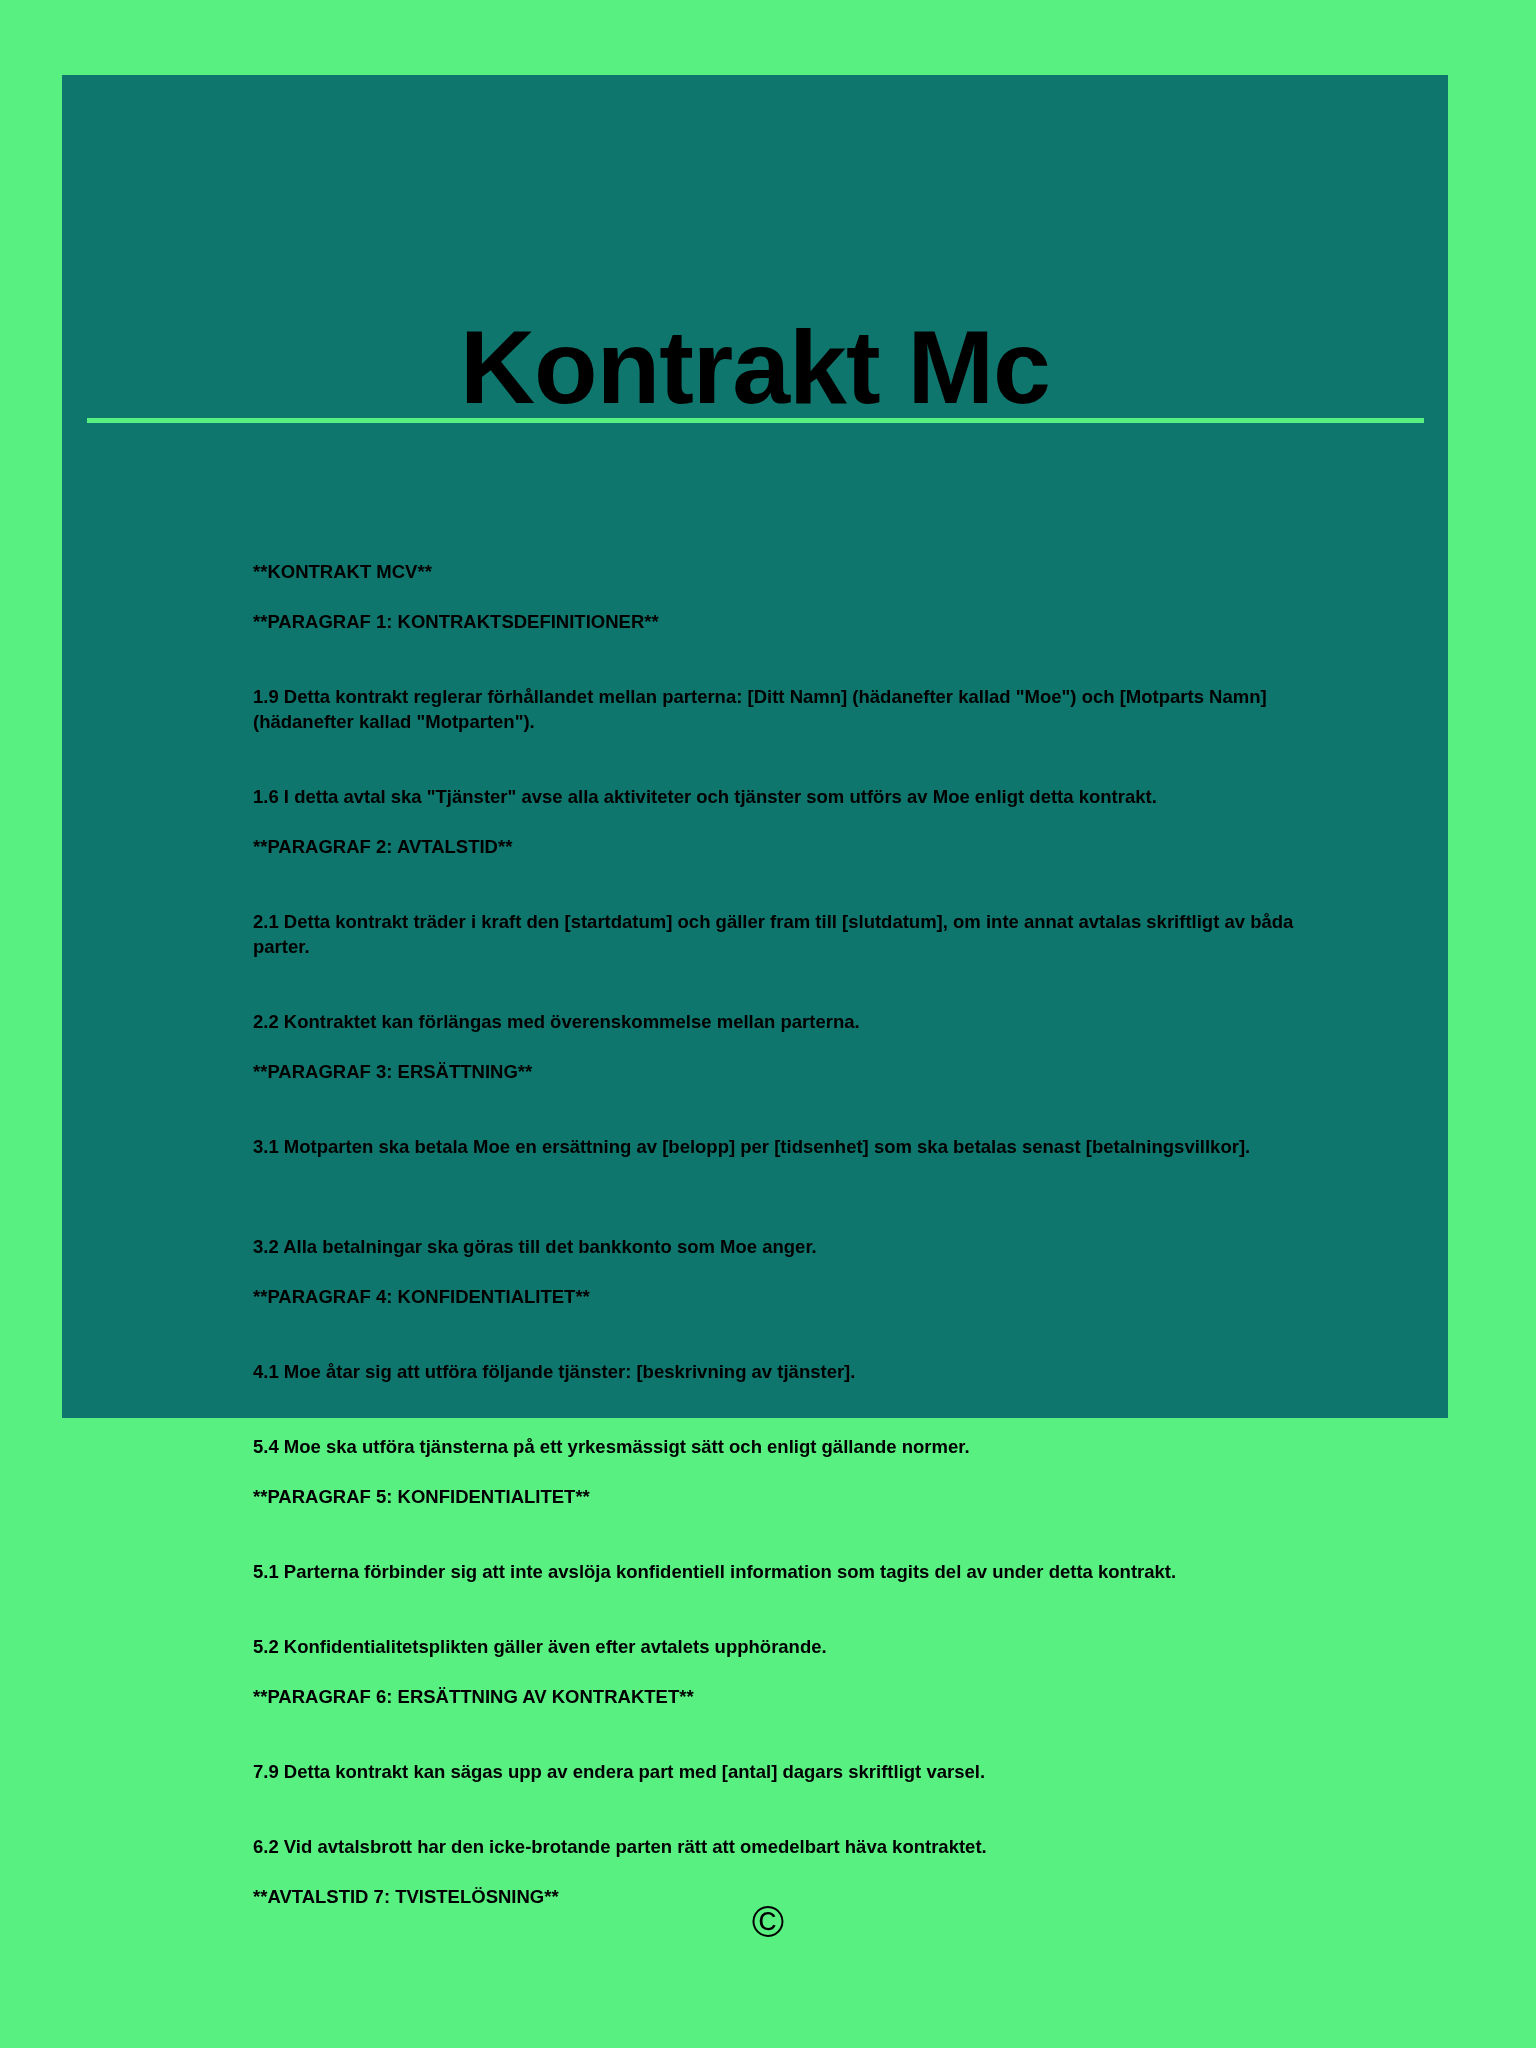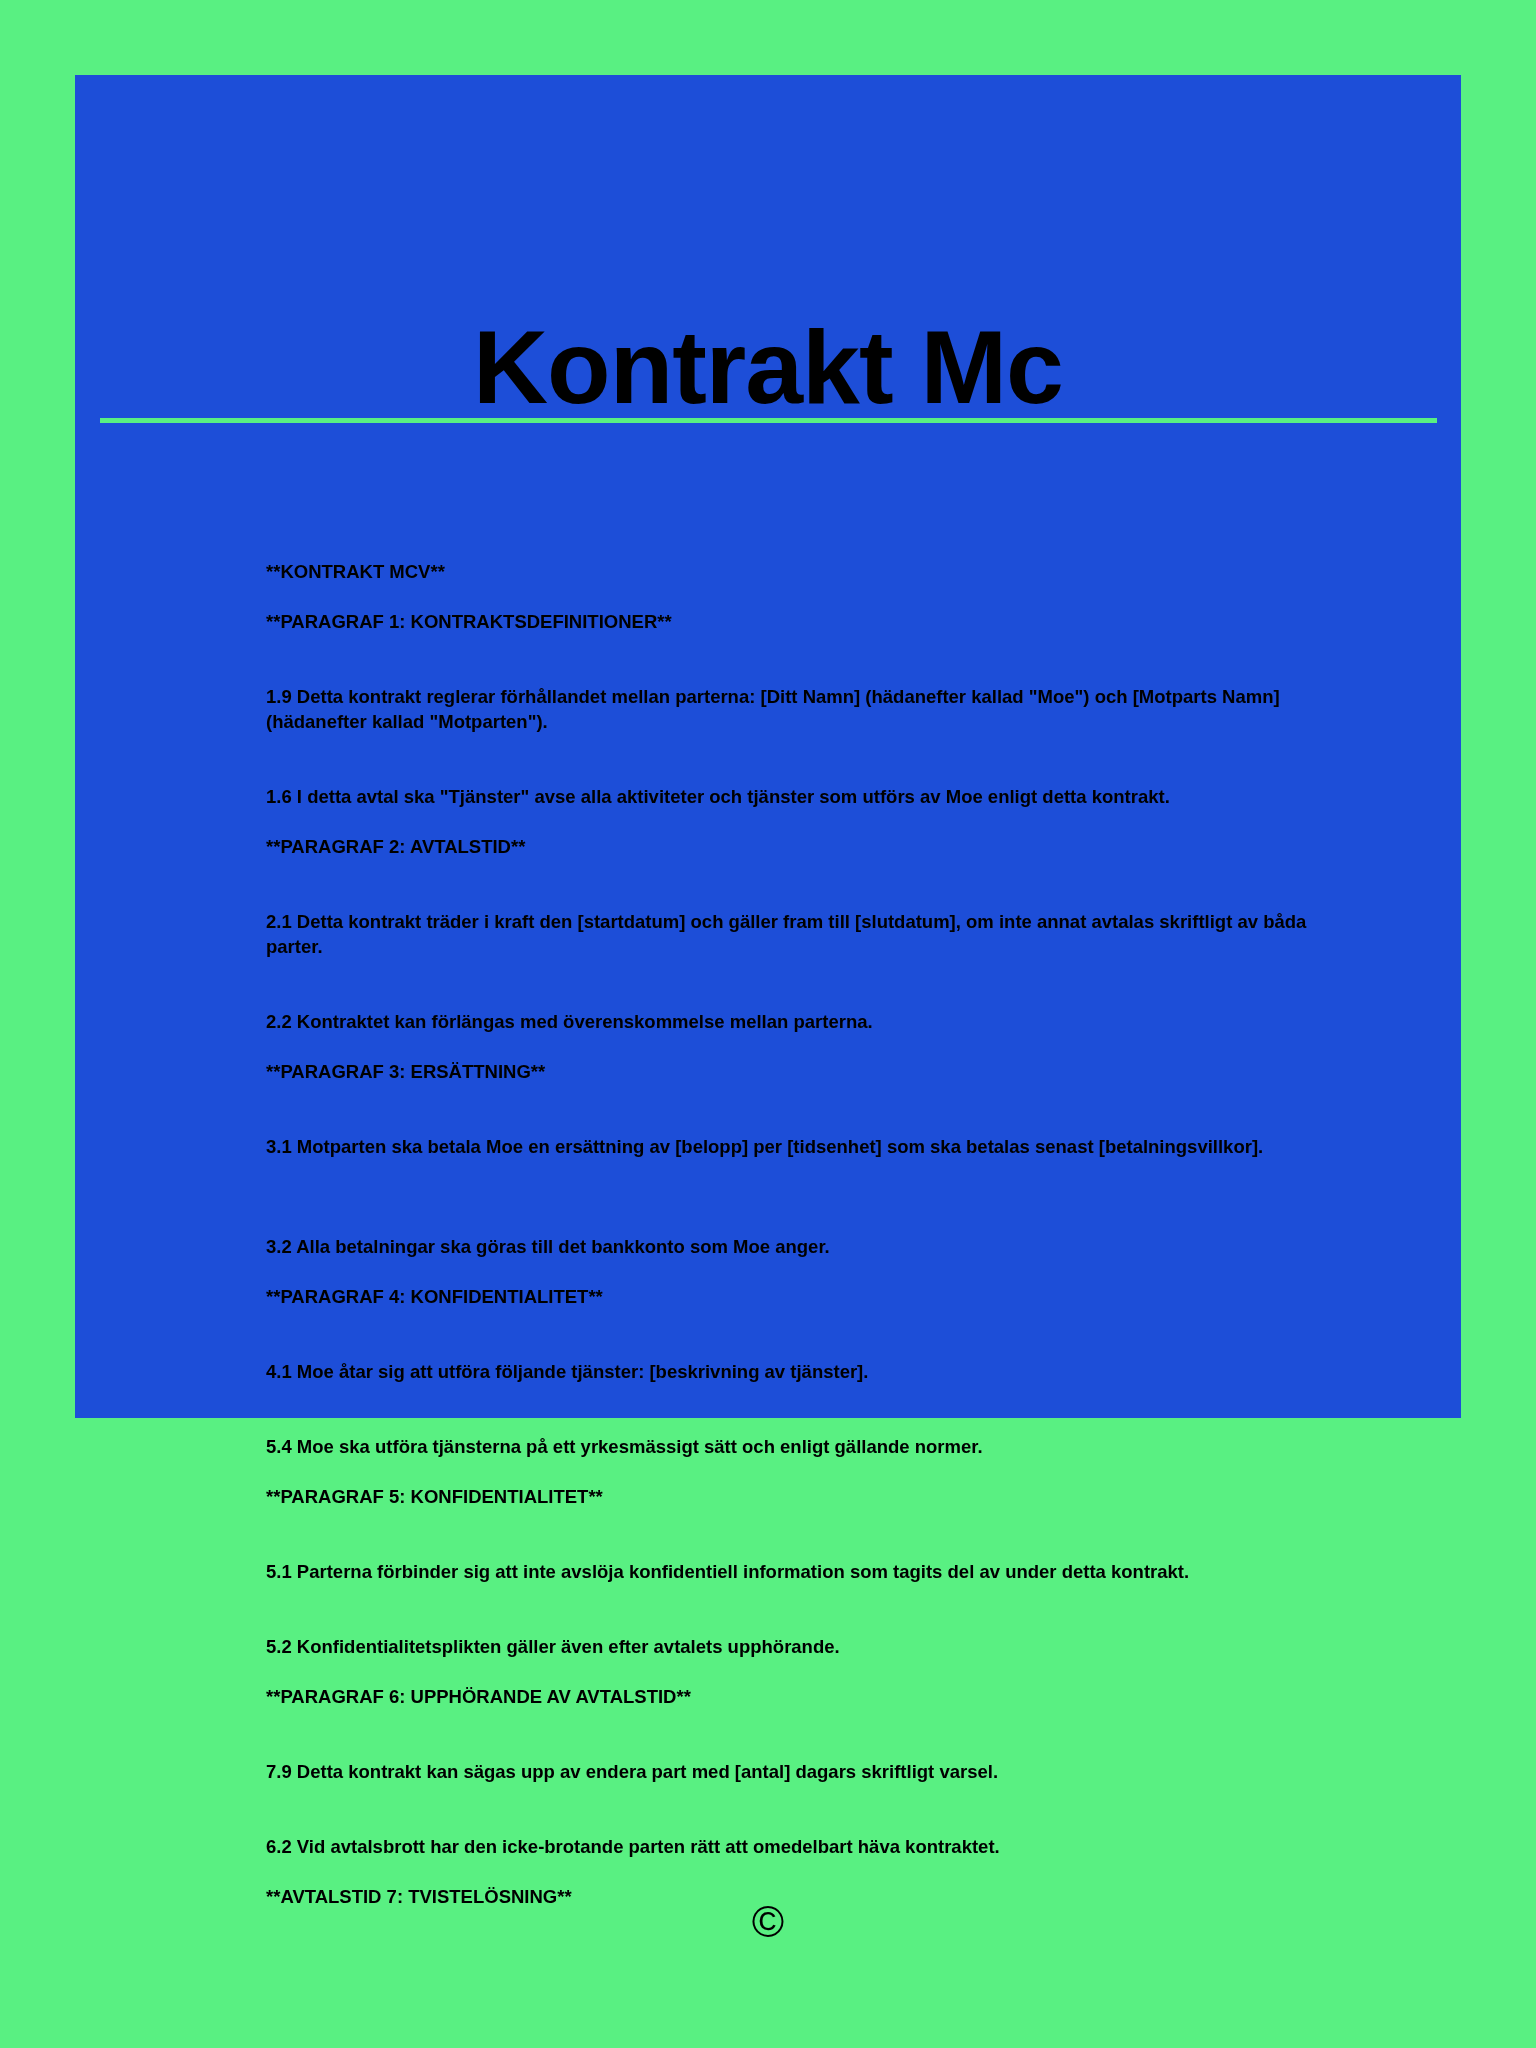--- a/index.html
+++ b/index.html
@@ -5,23 +5,23 @@
     html, body { margin: 0; padding: 0; }
     body {
       width: 1536px; height: 2048px;
       background: #59f082;
       position: relative;
       overflow: hidden;
       font-family: "Liberation Sans", sans-serif;
     }
     .card {
       position: absolute;
-      left: 75px; top: 75px;
+      left: 62px; top: 75px;
       width: 1386px; height: 1343px;
-      background: #1d4ed8;
+      background: #0f766e;
     }
     .title {
       position: absolute;
       left: 0; right: 0;
       top: 240px;
       text-align: center;
       font-weight: bold;
       font-size: 104px;
       line-height: 1;
       color: #000;
@@ -76,20 +76,20 @@
     <p class="blk" style="top:450px">2.2 Kontraktet kan förlängas med överenskommelse mellan parterna.</p>
     <p class="blk" style="top:500px">**PARAGRAF 3: ERSÄTTNING**</p>
     <p class="blk" style="top:575px">3.1 Motparten ska betala Moe en ersättning av [belopp] per [tidsenhet] som ska betalas senast [betalningsvillkor].</p>
     <p class="blk" style="top:675px">3.2 Alla betalningar ska göras till det bankkonto som Moe anger.</p>
     <p class="blk" style="top:725px">**PARAGRAF 4: KONFIDENTIALITET**</p>
     <p class="blk" style="top:800px">4.1 Moe åtar sig att utföra följande tjänster: [beskrivning av tjänster].</p>
     <p class="blk" style="top:875px">5.4 Moe ska utföra tjänsterna på ett yrkesmässigt sätt och enligt gällande normer.</p>
     <p class="blk" style="top:925px">**PARAGRAF 5: KONFIDENTIALITET**</p>
     <p class="blk" style="top:1000px">5.1 Parterna förbinder sig att inte avslöja konfidentiell information som tagits del av under detta kontrakt.</p>
     <p class="blk" style="top:1075px">5.2 Konfidentialitetsplikten gäller även efter avtalets upphörande.</p>
-    <p class="blk" style="top:1125px">**PARAGRAF 6: UPPHÖRANDE AV AVTALSTID**</p>
+    <p class="blk" style="top:1125px">**PARAGRAF 6: ERSÄTTNING AV KONTRAKTET**</p>
     <p class="blk" style="top:1200px">7.9 Detta kontrakt kan sägas upp av endera part med [antal] dagars skriftligt varsel.</p>
     <p class="blk" style="top:1275px">6.2 Vid avtalsbrott har den icke-brotande parten rätt att omedelbart häva kontraktet.</p>
     <p class="blk" style="top:1325px">**AVTALSTID 7: TVISTELÖSNING**</p>
   </div>
 </div>
 
 <div class="copyright">©</div>
 
 </body></html>

